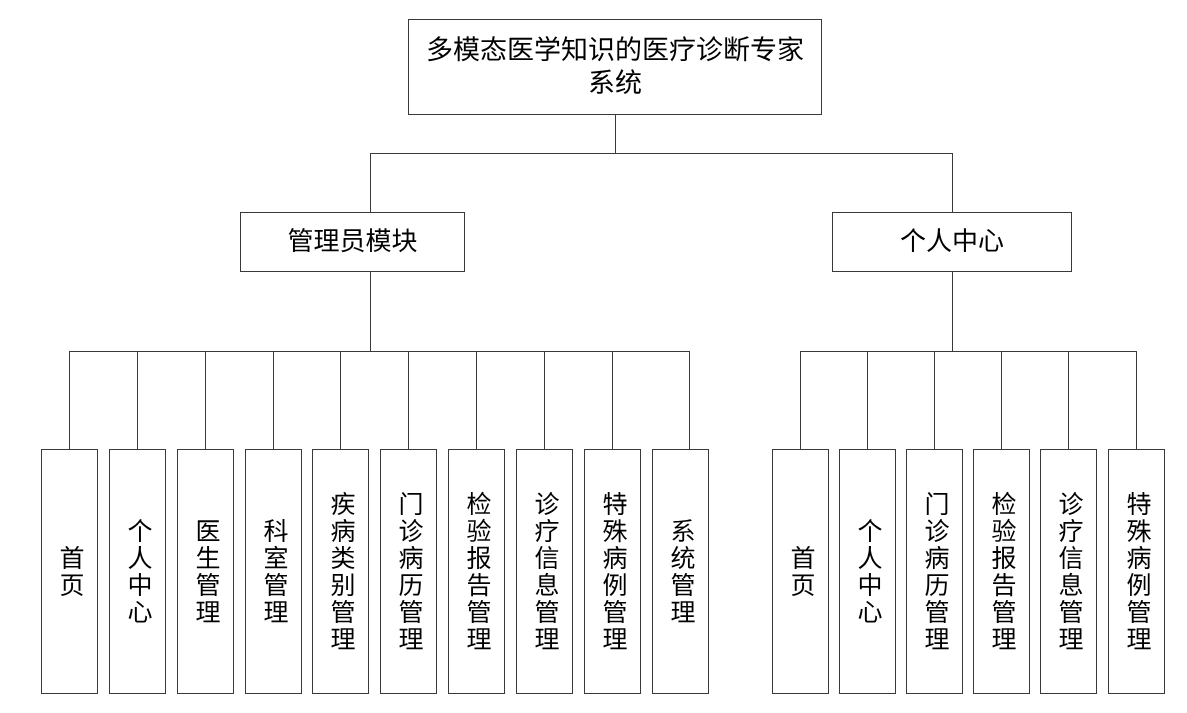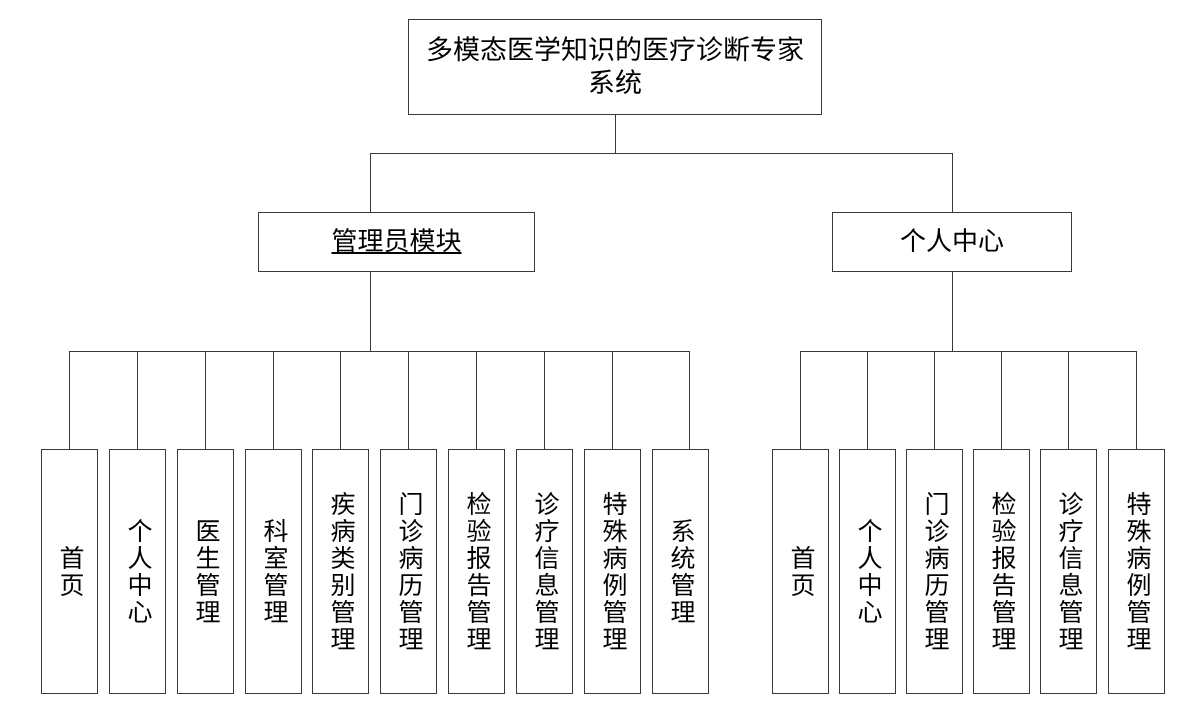--- a/index.html
+++ b/index.html
@@ -72,21 +72,21 @@
 
   <div class="node node-root" style="left:408px; top:19px; width:414px; height:96px;">
     <span>多模态医学知识的医疗诊断专家系统</span>
   </div>
 
   <div class="line-v" style="left:615px; top:115px; height:38px;"></div>
   <div class="line-h" style="left:370px; top:153px; width:583px;"></div>
   <div class="line-v" style="left:370px; top:153px; height:59px;"></div>
   <div class="line-v" style="left:952px; top:153px; height:59px;"></div>
 
-  <div class="node node-module" style="left:258px; top:212px; width:277px; height:60px;text-decoration:underline;">
+  <div class="node node-module" style="left:240px; top:212px; width:225px; height:60px;">
     <span>管理员模块</span>
   </div>
 
   <div class="node node-module" style="left:832px; top:212px; width:240px; height:60px;">
     <span>个人中心</span>
   </div>
 
   <div class="line-v" style="left:370px; top:272px; height:79px;"></div>
   <div class="line-h" style="left:69px; top:351px; width:620px;"></div>
 

